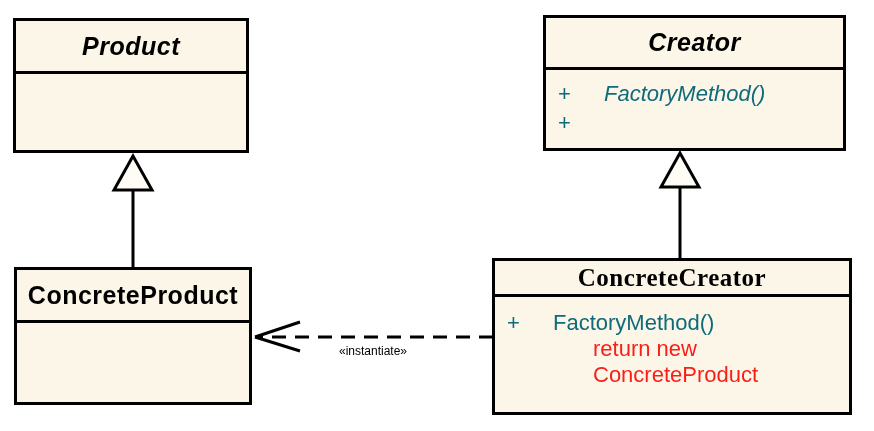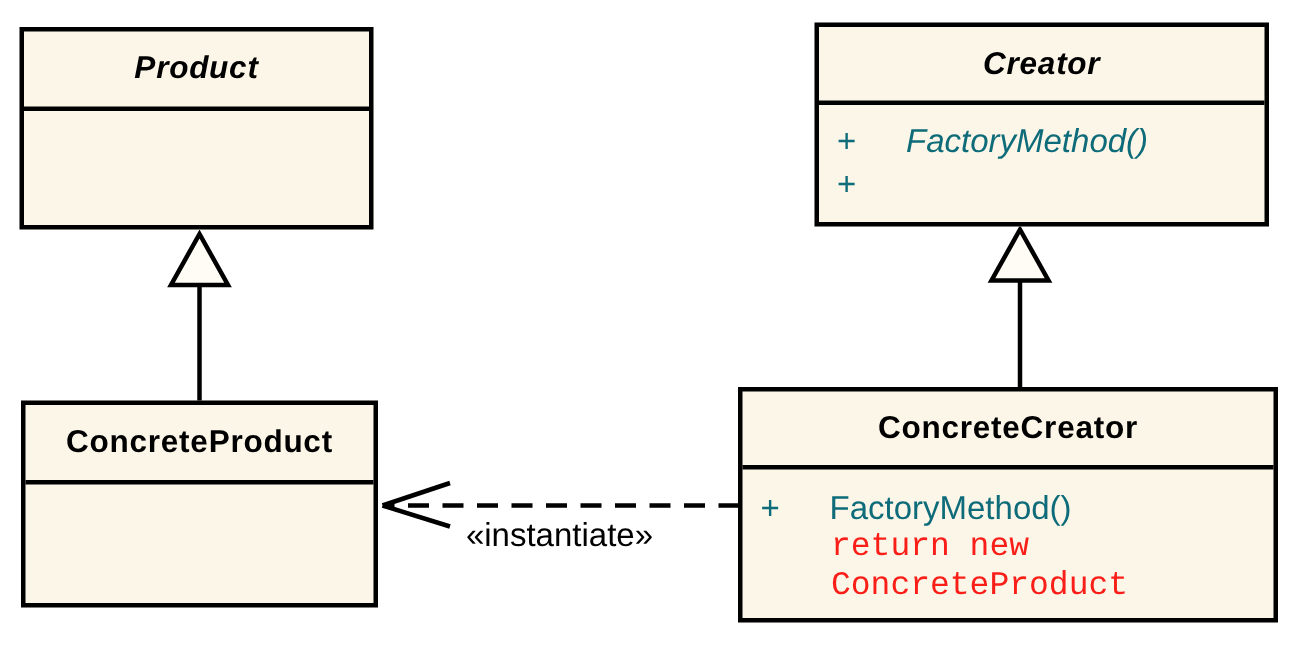--- a/index.html
+++ b/index.html
@@ -41,21 +41,21 @@
     border: 3px solid var(--line-color, #000000);
     background: var(--class-fill, #FBF6E7);
   }
   .class-title {
     box-sizing: border-box;
     border-bottom: 3px solid var(--line-color, #000000);
     display: flex;
     align-items: center;
     justify-content: center;
     font-weight: bold;
-    font-size: 21px;
+    font-size: 25px;
     color: var(--title-text, #000000);
     letter-spacing: 0.5px;
   }
   .abstract .class-title { font-style: italic; }
   .class-body {
     box-sizing: border-box;
     padding: 9px 6px 0 12px;
   }
   .method-row {
     display: flex;
@@ -64,46 +64,45 @@
     color: var(--method-text, #0E6B7A);
   }
   .method-row .vis {
     width: 46px;
     flex: 0 0 46px;
   }
   .sig-italic { font-style: italic; }
   .code-note {
     font-size: 22px;
     line-height: 26px;
-    margin-left: 47px;
+    margin-left: 86px;
     color: var(--code-note-text, #FA1E19);
     white-space: nowrap;
-    font-family: Liberation Mono, monospace;
   }
   .cc-body .method-row { line-height: 27px; padding-top: 1px; }
   .instantiate-label {
     position: absolute;
     left: 288px;
     top: 344px;
     width: 170px;
     text-align: center;
-    font-size: 22px;
+    font-size: 12px;
     color: #000000;
     white-space: nowrap;
   }
 
   
   .box-product          { left: 13px;  top: 18px;  width: 236px; height: 135px; }
   .box-product .class-title { height: 53px; }
   .box-creator          { left: 543px; top: 15px;  width: 303px; height: 136px; }
   .box-creator .class-title { height: 52px; }
   .box-concrete-product { left: 14px;  top: 267px; width: 238px; height: 138px; }
   .box-concrete-product .class-title { height: 53px; }
   .box-concrete-creator { left: 492px; top: 258px; width: 360px; height: 157px; }
-  .box-concrete-creator .class-title { height: 52px; }
+  .box-concrete-creator .class-title { height: 36px; font-family: Liberation Serif, serif; }
   .box-concrete-creator .class-body { padding-top: 11px; }
 </style>
 </head>
 <body>
 
 <div class="canvas">
 
   <svg class="connectors" viewBox="0 0 874 431" xmlns="http://www.w3.org/2000/svg">
 
     <line class="conn-line" x1="133" y1="268" x2="133" y2="189"></line>

